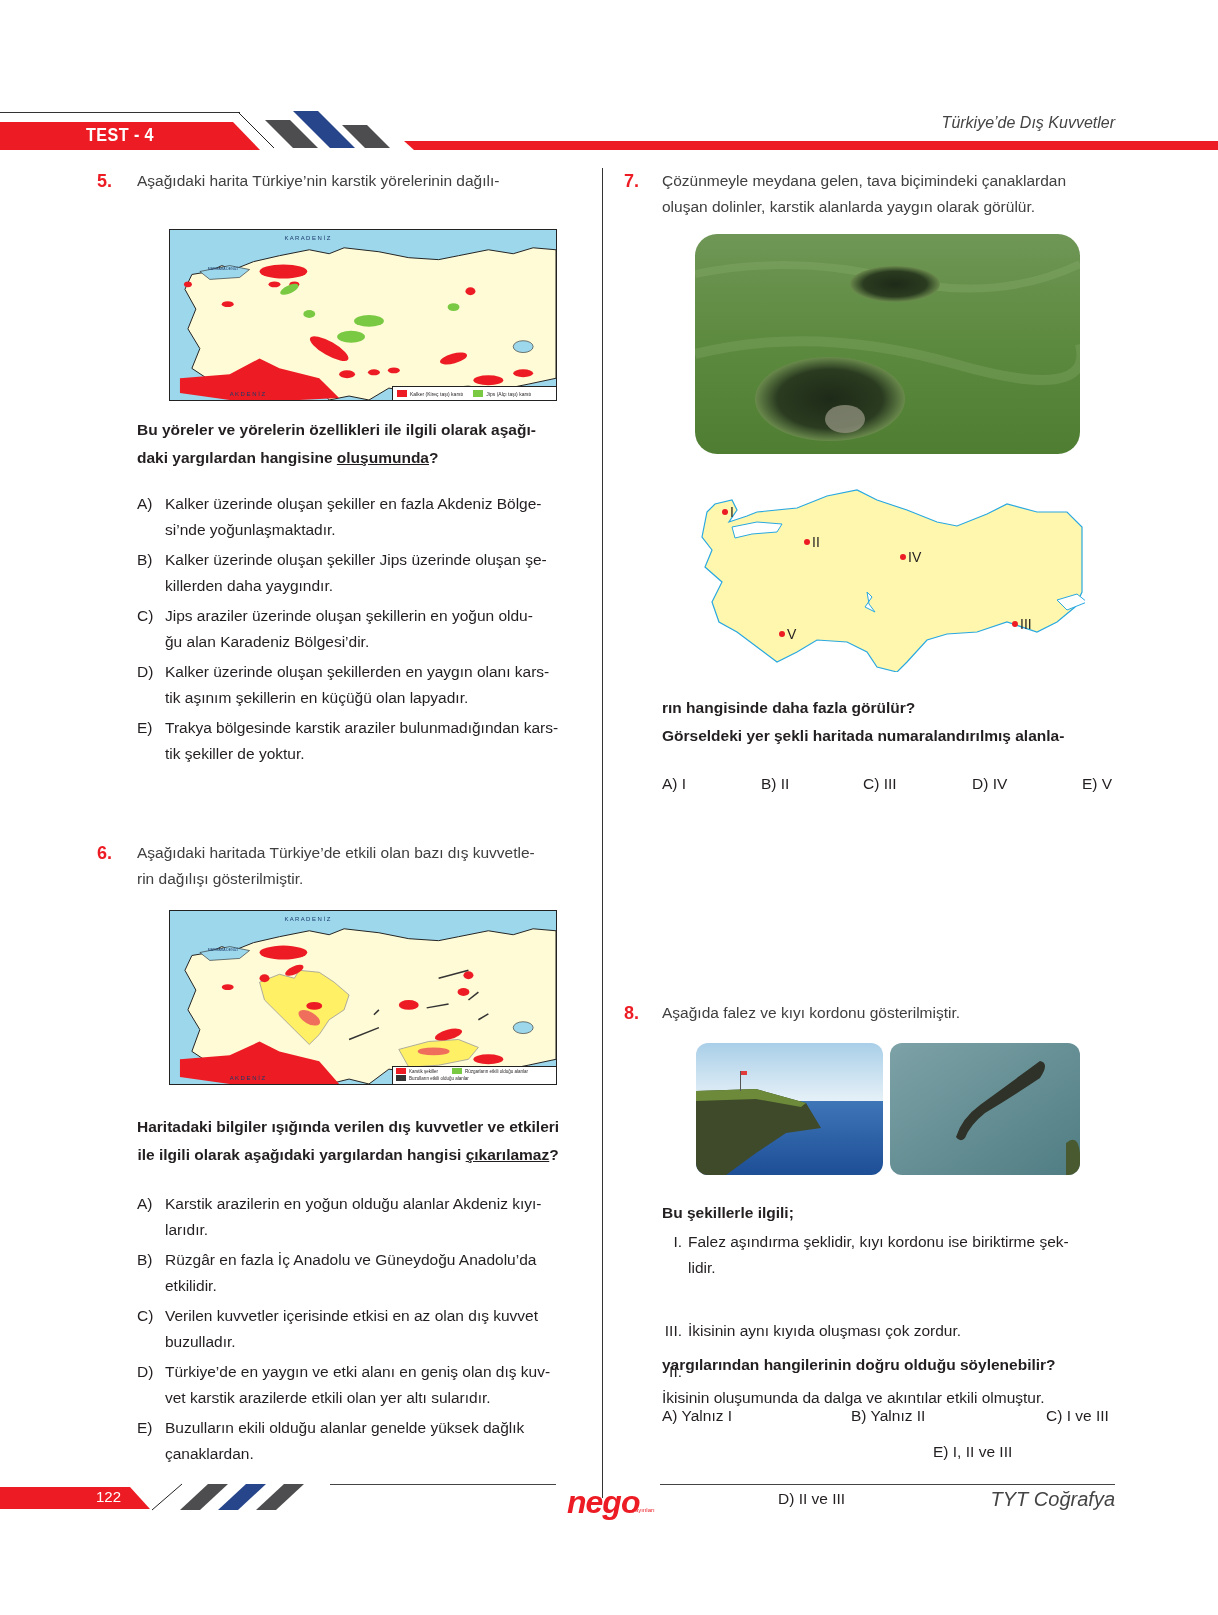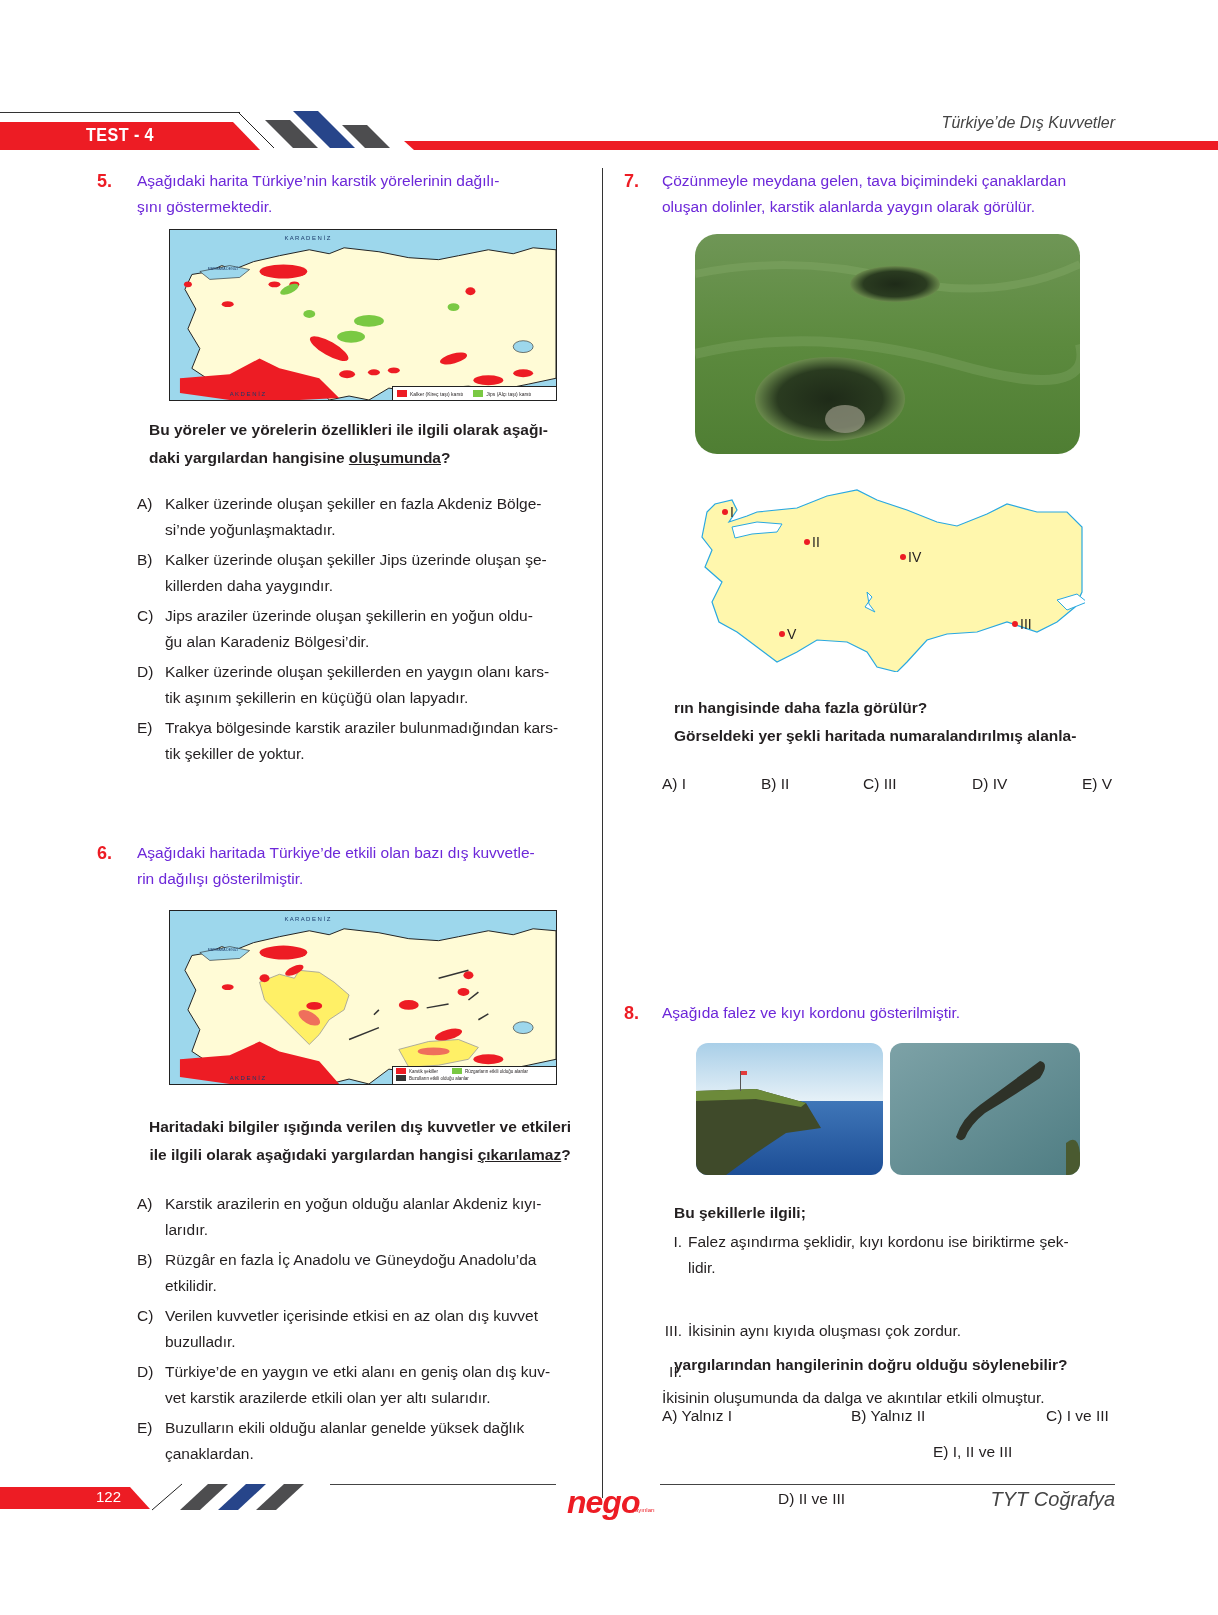--- a/index.html
+++ b/index.html
@@ -13,22 +13,22 @@
   .hdr-test { position: absolute; left: 86px; top: 124px; font-size: 19px; font-weight: bold; color: #fff;
               font-family: "Liberation Sans Narrow", "Liberation Sans", sans-serif; letter-spacing: 0.5px; transform: scaleX(0.85); transform-origin: left; }
   .hdr-right-red { position: absolute; left: 404px; top: 141px; width: 814px; height: 9px; background: #ed1c24;
                    clip-path: polygon(0 0, 100% 0, 100% 100%, 10px 100%); }
   .hdr-title { position: absolute; right: 103px; top: 114px; font-size: 16px; font-style: italic; color: #444; }
 
   
   .col-divider { position: absolute; left: 602px; top: 168px; width: 1px; height: 1330px; background: #333; }
 
   .qnum { position: absolute; font-size: 18px; font-weight: bold; color: #ed1c24; }
-  .qtext { position: absolute; font-size: 15.5px; line-height: 26px; color: #6d28d9; }
-  .qbold { position: absolute; font-size: 15.5px; line-height: 28px; font-weight: bold; color: #231f20; margin-left: 12px; }
+  .qtext { position: absolute; font-size: 15.5px; line-height: 26px; color: #404040; }
+  .qbold { position: absolute; font-size: 15.5px; line-height: 28px; font-weight: bold; color: #231f20; }
   .u { text-decoration: underline; }
 
   .opt { position: absolute; font-size: 15.5px; line-height: 26px; display: flex; }
   .opt .lbl { width: 28px; flex-shrink: 0; }
   .opt .txt { flex: 1; }
 
   .map-box { position: absolute; border: 1.5px solid #222; background: #9dd7ec; overflow: hidden; }
   .map-box svg { display: block; width: 100%; height: 100%; }
 
   .photo { position: absolute; border-radius: 22px; overflow: hidden; }
@@ -61,21 +61,20 @@
   <div class="hdr-right-red"></div>
   <div class="hdr-title">Türkiye’de Dış Kuvvetler</div>
 </div>
 
 <div class="col-divider"></div>
 
 <section>
   <div class="qnum" style="left:97px;top:171px;">5.</div>
   <div class="qtext" style="left:137px;top:168px;">
     <div>Aşağıdaki harita Türkiye’nin karstik yörelerinin dağılı-</div>
-    <div>şını göstermektedir.</div>
   </div>
 
   <div class="map-box" style="left:169px;top:229px;width:388px;height:172px;">
     <svg viewBox="0 0 388 172" preserveAspectRatio="none">
       <path d="M15 60 L22 45 L40 42 L52 36 L64 40 L84 32 L110 26 L140 20 L160 24 L175 18 L210 22 L240 28 L270 30 L290 26 L320 20 L345 24 L365 18 L388 20 L388 150 L360 156 L330 162 L300 158 L270 160 L250 164 L220 160 L200 172 L180 168 L160 172 L150 160 L120 150 L100 136 L80 140 L60 150 L40 152 L22 140 L30 120 L18 100 L26 80 Z" fill="#fffbd6" stroke="#222" stroke-width="1"></path>
       <path d="M30 42 L60 36 L80 40 L70 48 L40 50 Z" fill="#9dd7ec" stroke="#222" stroke-width="0.6"></path>
       <ellipse cx="114" cy="42" rx="24" ry="7" fill="#ed1c24"></ellipse>
       <ellipse cx="105" cy="55" rx="6" ry="3" fill="#ed1c24"></ellipse>
       <ellipse cx="125" cy="55" rx="5" ry="3" fill="#ed1c24"></ellipse>
       <ellipse cx="18" cy="55" rx="4" ry="3" fill="#ed1c24"></ellipse>

